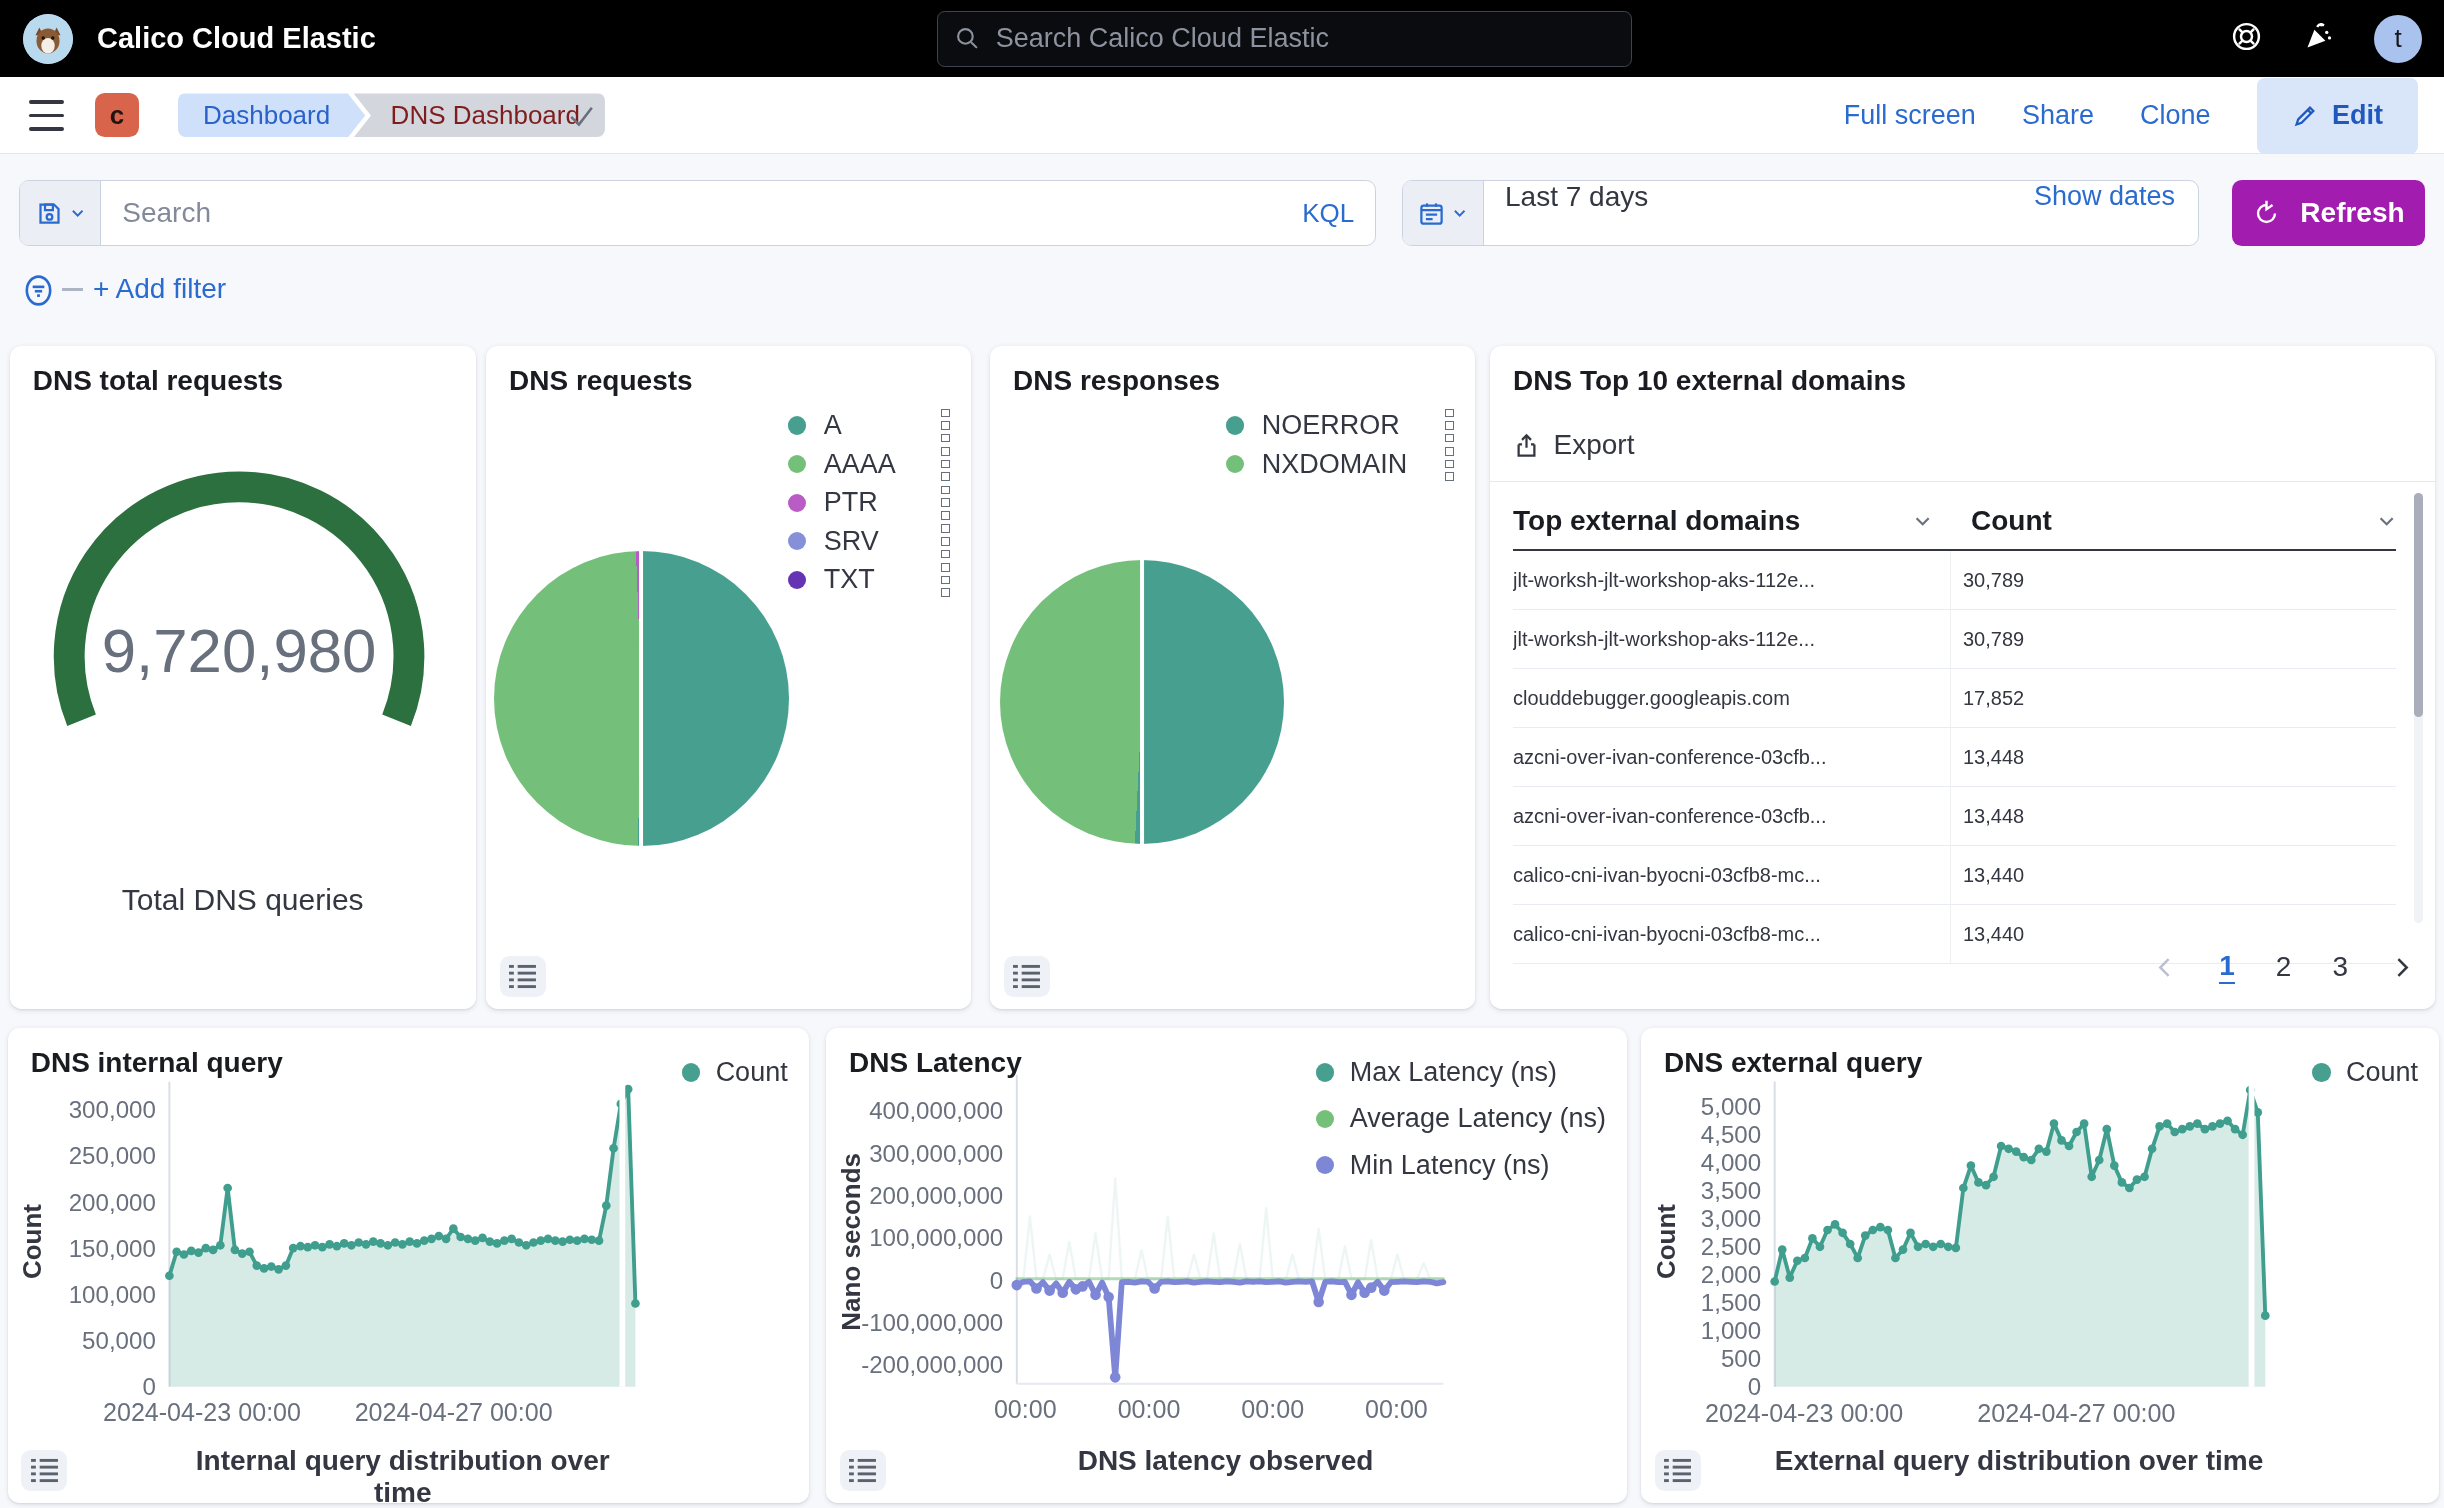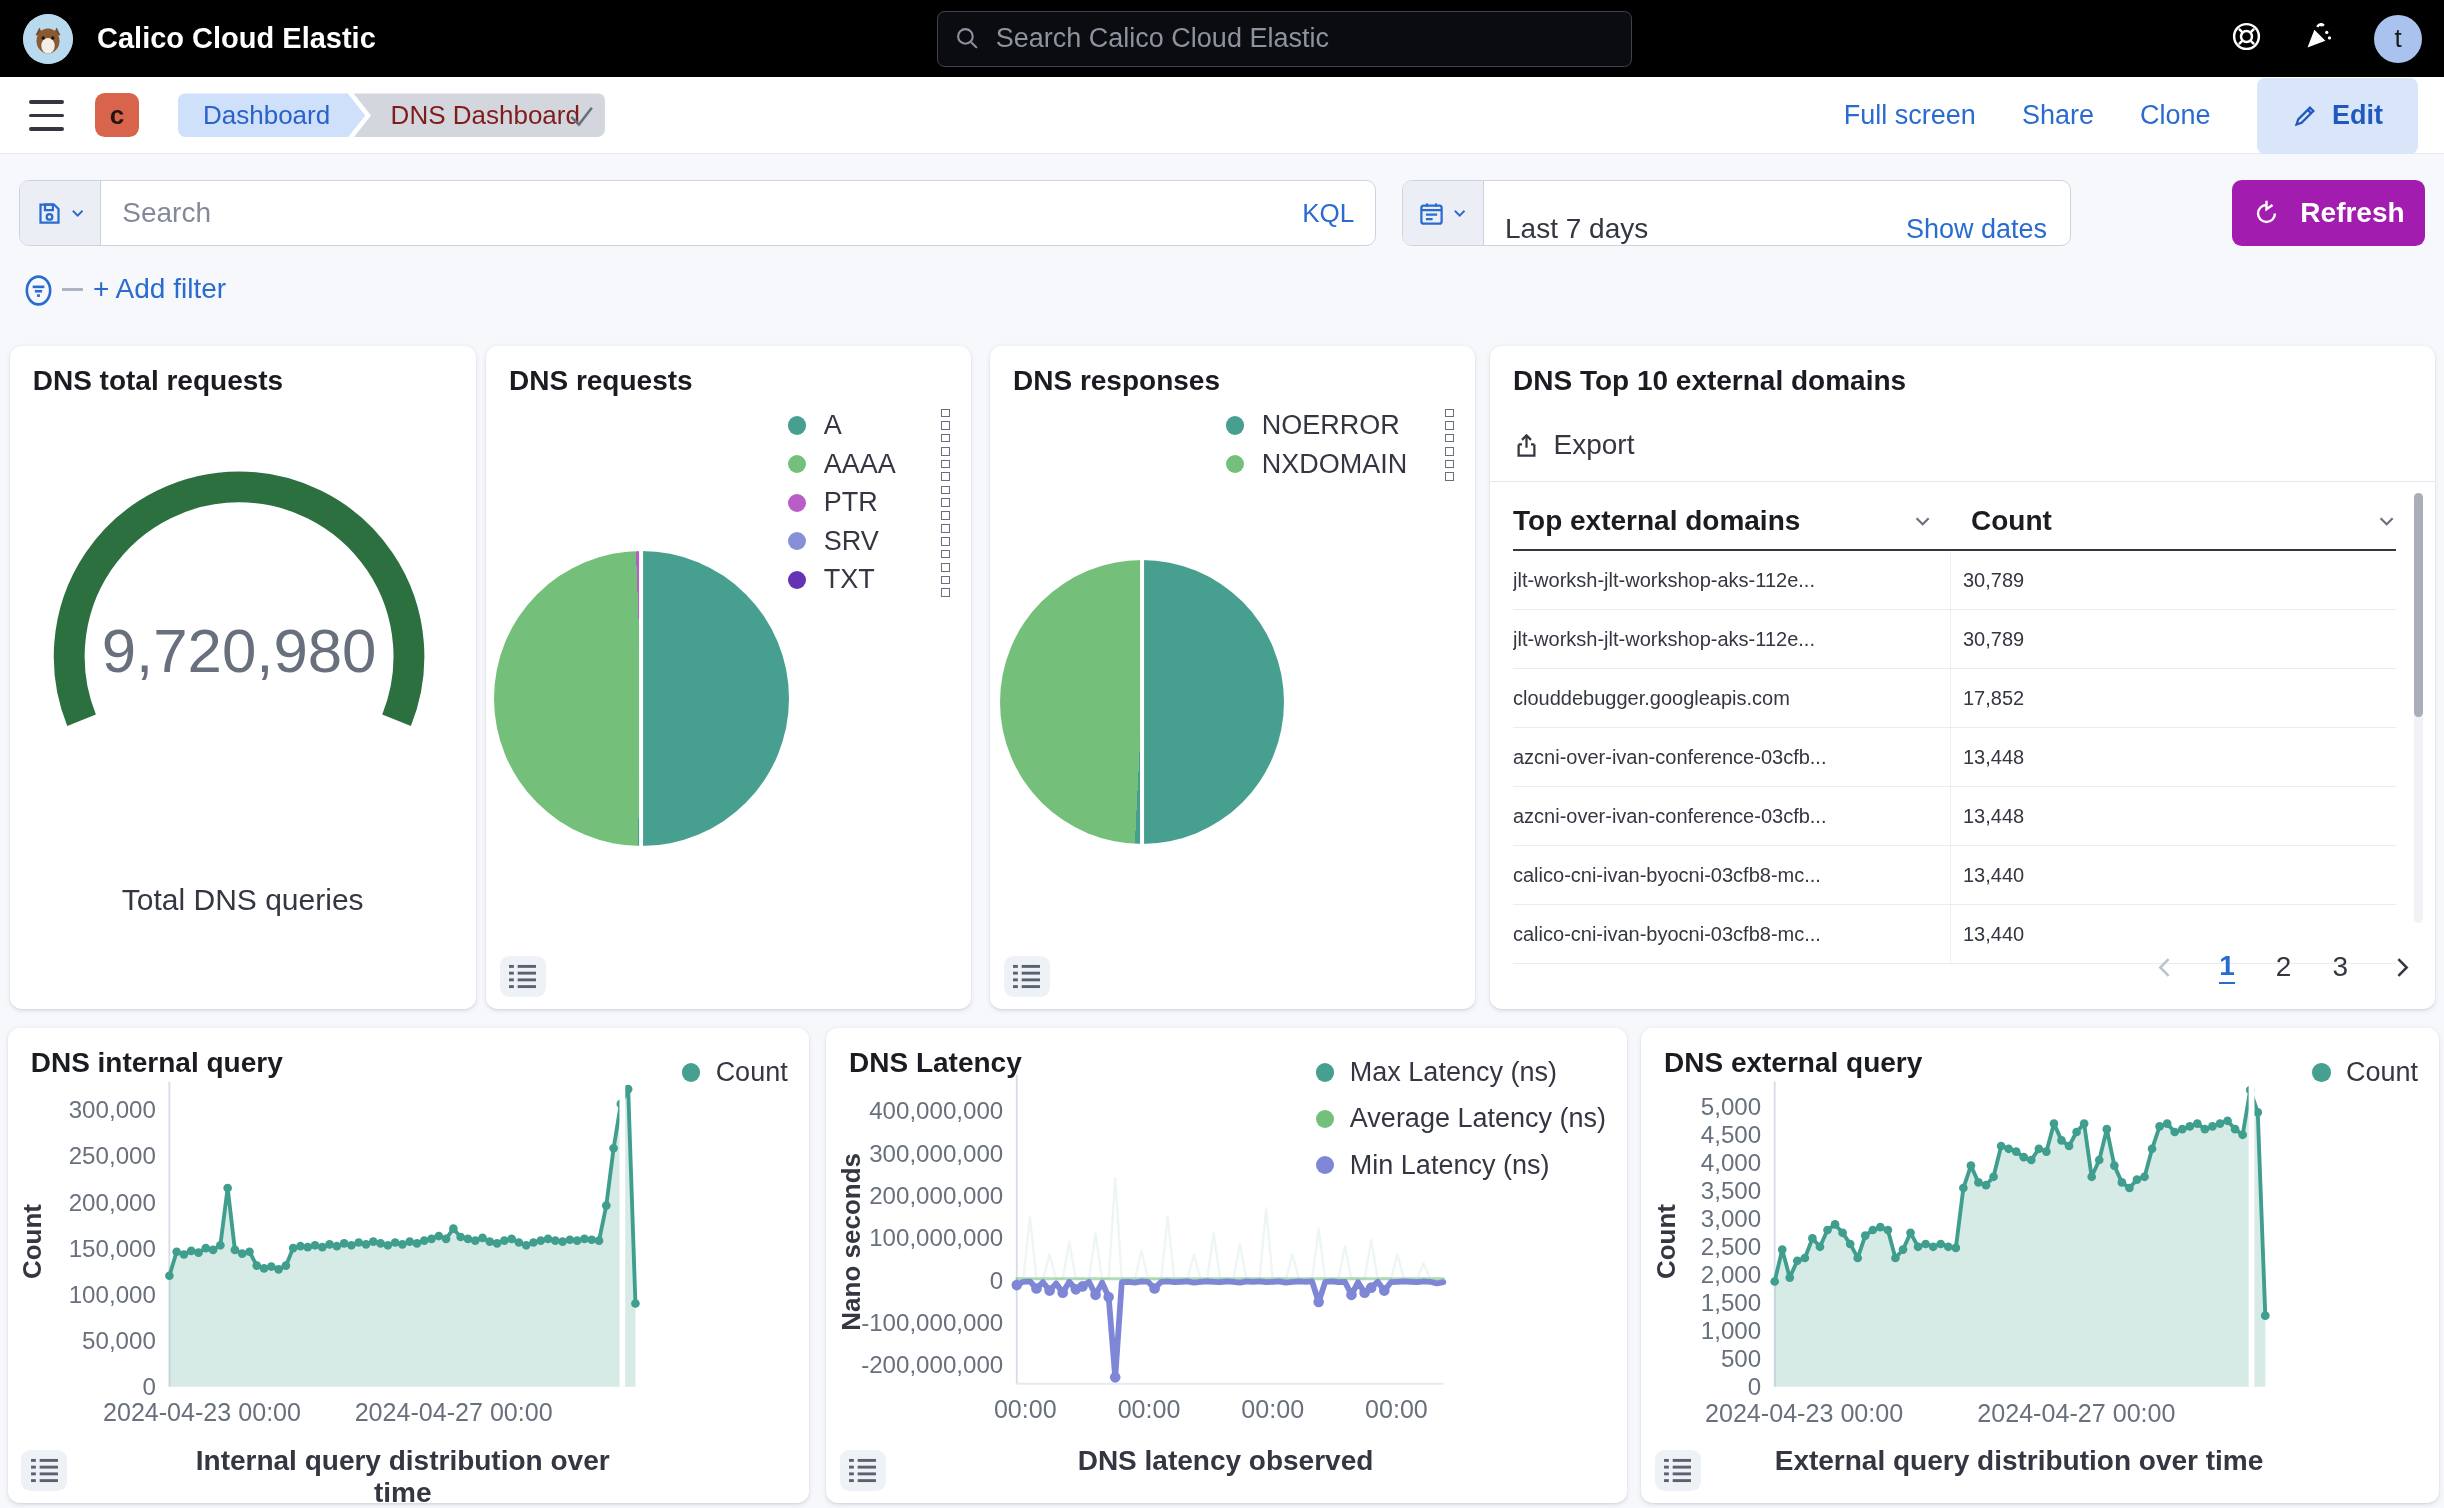--- a/index.html
+++ b/index.html
@@ -26,21 +26,21 @@
   .crumb-actions { position:absolute; right:27px; top:0; height:77px; display:flex; align-items:center; gap:46px; }
   .toplink { color:#2a6bd0; font-size:27px; cursor:pointer; }
   .edit-btn { height:76px; padding:0 35px; background:#d9e6f9; border-radius:7.7px; display:flex; align-items:center; gap:13.5px; color:#2158be; font-size:27px; font-weight:bold; cursor:pointer; }
 
   
   .qrow { position:absolute; left:0; top:180px; width:100%; height:66px; }
   .searchbox { position:absolute; left:19.3px; top:0; width:1357px; height:66px; background:#fff; border:1.9px solid #ccd3e0; border-radius:9.7px; display:flex; align-items:center; }
   .accessory { width:81px; height:100%; background:#eceef5; border-right:1.9px solid #ccd3e0; border-radius:7.7px 0 0 7.7px; display:flex; align-items:center; justify-content:center; gap:6.8px; cursor:pointer; }
   .searchbox .ph { margin-left:21px; color:#828a99; font-size:28px; flex:1; }
   .kql { margin-right:21px; color:#2a6bd0; font-size:26px; cursor:pointer; }
-  .datebox { position:absolute; left:1402px; top:0; width:669px; height:66px; background:#fff; border:1.9px solid #ccd3e0; border-radius:9.7px; display:flex; align-items:flex-end; }
+  .datebox { position:absolute; left:1402px; top:0; width:797px; height:66px; background:#fff; border:1.9px solid #ccd3e0; border-radius:9.7px; display:flex; align-items:flex-start; }
   .datebox .dtext { margin-left:21px; color:#343741; font-size:28px; flex:1; }
   .showdates { margin-right:23px; color:#2a6bd0; font-size:27px; cursor:pointer; }
   .refresh-btn { position:absolute; left:2232px; top:0; width:193px; height:66px; background:#a21caf; border-radius:9.7px; color:#fff; font-size:28px; font-weight:bold; display:flex; align-items:center; justify-content:center; gap:19px; cursor:pointer; }
 
   
   .frow { position:absolute; left:0; top:263px; width:100%; height:54px;padding-left:16px; }
   .frow .dash { position:absolute; left:62px; top:25px; width:21px; height:2.9px; background:#aeb5c2; }
   .addfilter { position:absolute; left:93px; top:9.7px; color:#2a6bd0; font-size:28px; cursor:pointer; }
 
   

